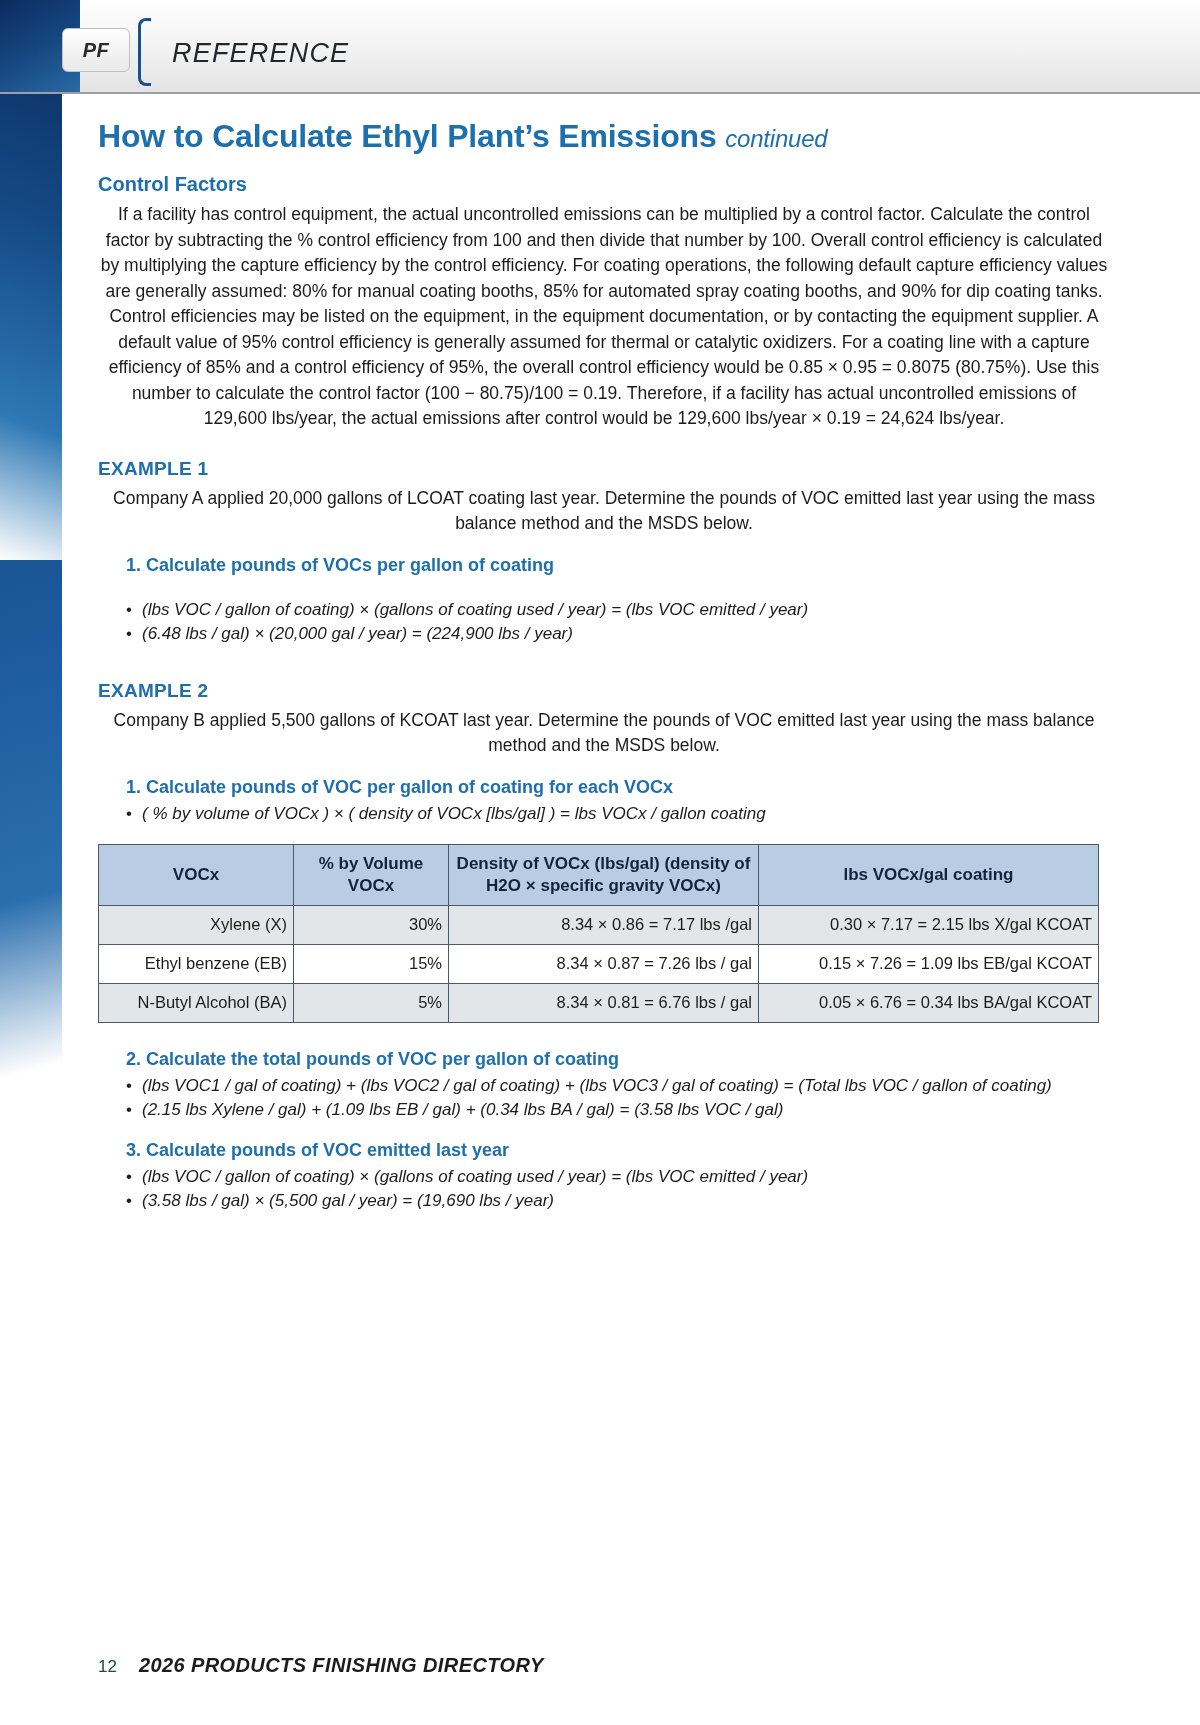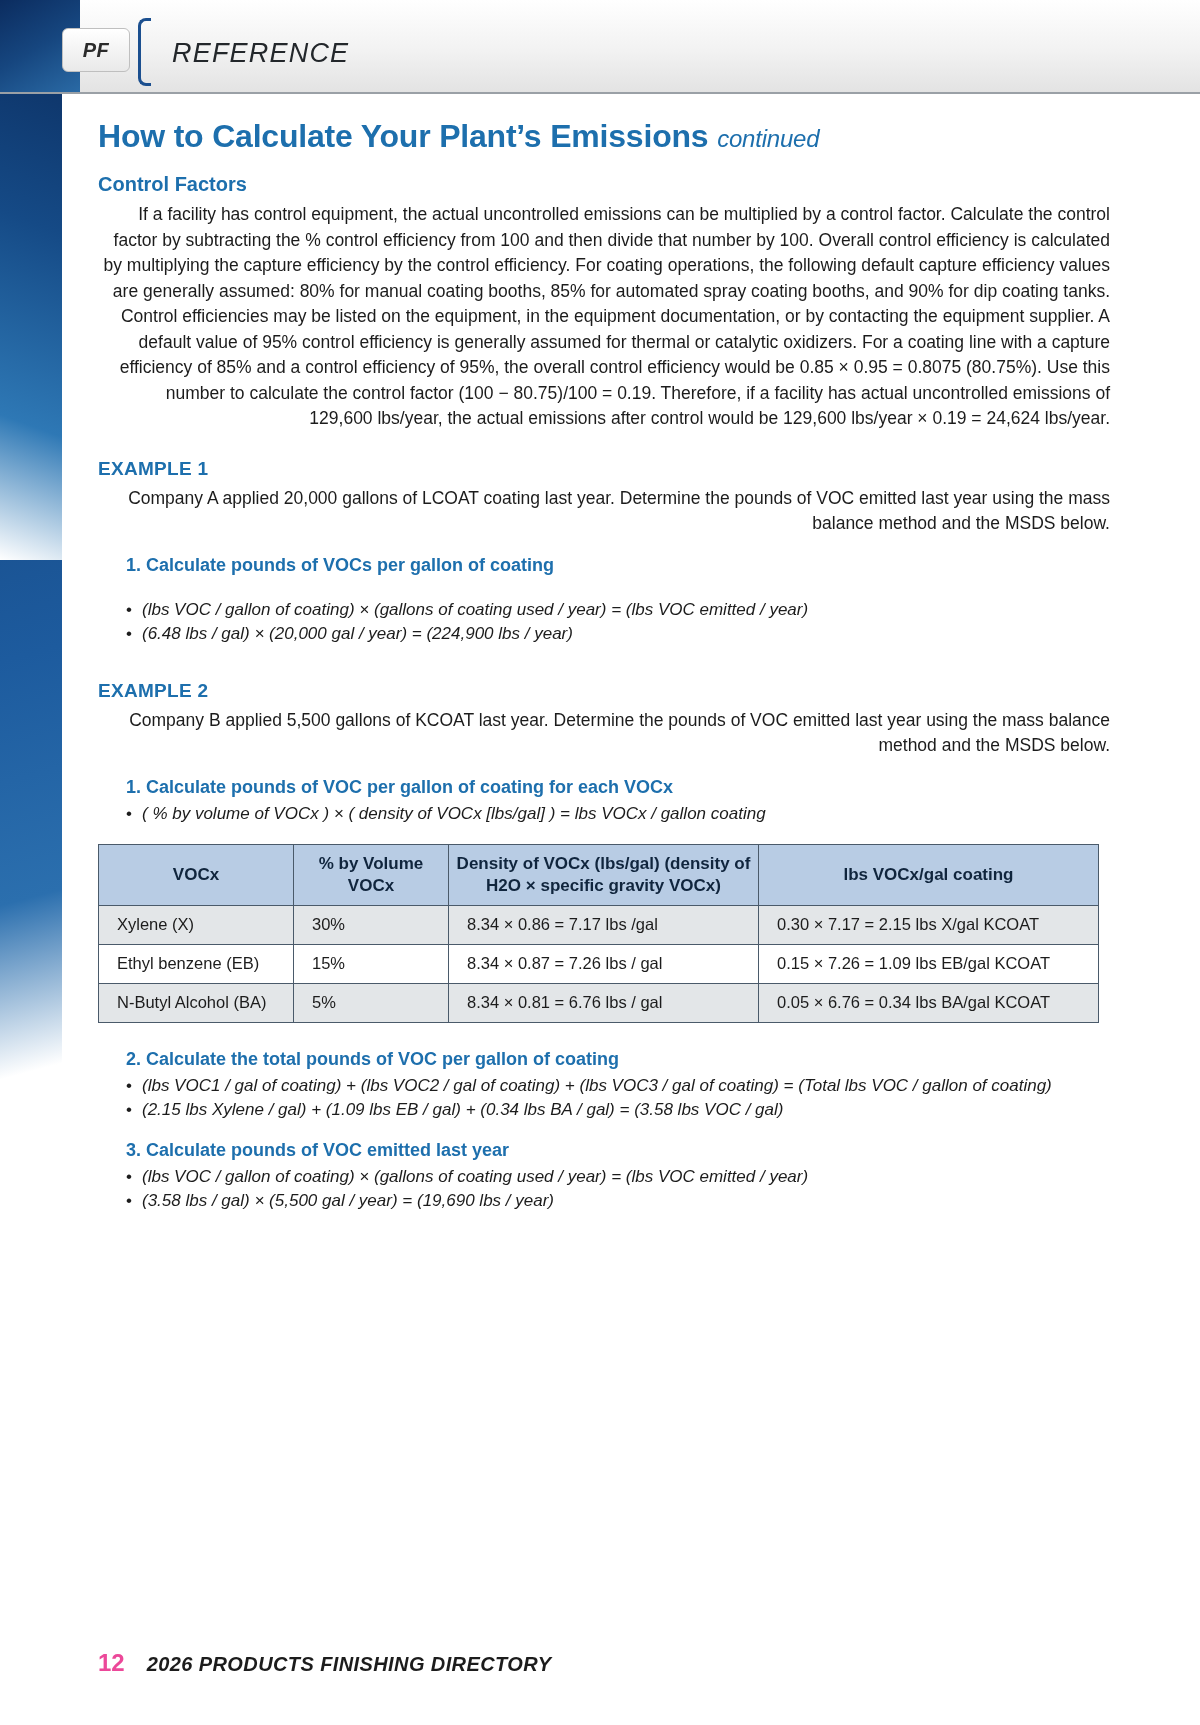--- a/index.html
+++ b/index.html
@@ -133,21 +133,21 @@
     margin: 0 0 6px 0;
     letter-spacing: 0.3px;
   }
 
   p.body {
     font-size: 17.5px;
     line-height: 25.5px;
     color: #1c1c1c;
     margin: 0 0 0 0;
     font-family: "Liberation Sans", sans-serif;
-    text-align: right;
+    text-align: center;
     font-stretch: condensed;
   }
 
   .gap-sm { height: 18px; }
   .gap-md { height: 26px; }
   .gap-lg { height: 34px; }
 
   .steps { margin-left: 28px; }
   h3.step-head {
     font-size: 18px;
@@ -190,41 +190,41 @@
     font-weight: bold;
     color: #10253d;
     text-align: center;
     padding: 8px 6px;
     line-height: 22px;
   }
   table.voc-table td {
     border: 1px solid #4a5a6a;
     font-size: 16.5px;
     color: #1c1c1c;
-    text-align: left;
-    padding: 6px 18px;
+    text-align: right;
+    padding: 6px 6px;
     height: 26px;
   }
   table.voc-table tr.shade td { background: #e3e6e8; }
   table.voc-table tr.plain td { background: #ffffff; }
 
   
   .footer {
     position: absolute;
     left: 98px;
     bottom: 48px;
     display: flex;
     align-items: baseline;
     gap: 22px;
     z-index: 3;
   }
   .footer .pageno {
-    font-size: 24px;
-    font-weight: bold;
-    color: #ec4899;
+    font-size: 17px;
+    font-weight: normal;
+    color: #14532d;
   }
   .footer .footer-text {
     font-size: 20px;
     font-style: italic;
     font-weight: bold;
     color: #1c1c1c;
     letter-spacing: 0.4px;
   }
 </style>
 </head>
@@ -239,21 +239,21 @@
   <div class="pf-logo">
     <span>PF</span>
   </div>
   <div class="header-divider"></div>
   <div class="header-title">REFERENCE</div>
 </div>
 
 <div class="content">
 
   <h1 class="page-title">
-    <span>How to Calculate Your Plant’s Emissions</span>
+    <span>How to Calculate Ethyl Plant’s Emissions</span>
     <span class="cont">continued</span>
   </h1>
 
   <h2 class="section-head">Control Factors</h2>
   <p class="body">If a facility has control equipment, the actual uncontrolled emissions can be multiplied by a control factor. Calculate the control factor by subtracting the % control efficiency from 100 and then divide that number by 100. Overall control efficiency is calculated by multiplying the capture efficiency by the control efficiency. For coating operations, the following default capture efficiency values are generally assumed: 80% for manual coating booths, 85% for automated spray coating booths, and 90% for dip coating tanks. Control efficiencies may be listed on the equipment, in the equipment documentation, or by contacting the equipment supplier. A default value of 95% control efficiency is generally assumed for thermal or catalytic oxidizers. For a coating line with a capture efficiency of 85% and a control efficiency of 95%, the overall control efficiency would be 0.85 × 0.95 = 0.8075 (80.75%). Use this number to calculate the control factor (100 − 80.75)/100 = 0.19. Therefore, if a facility has actual uncontrolled emissions of 129,600 lbs/year, the actual emissions after control would be 129,600 lbs/year × 0.19 = 24,624 lbs/year.</p>
 
   <div class="gap-md"></div>
 
   <h2 class="example-head">EXAMPLE 1</h2>
   <p class="body">Company A applied 20,000 gallons of LCOAT coating last year. Determine the pounds of VOC emitted last year using the mass balance method and the MSDS below.</p>

